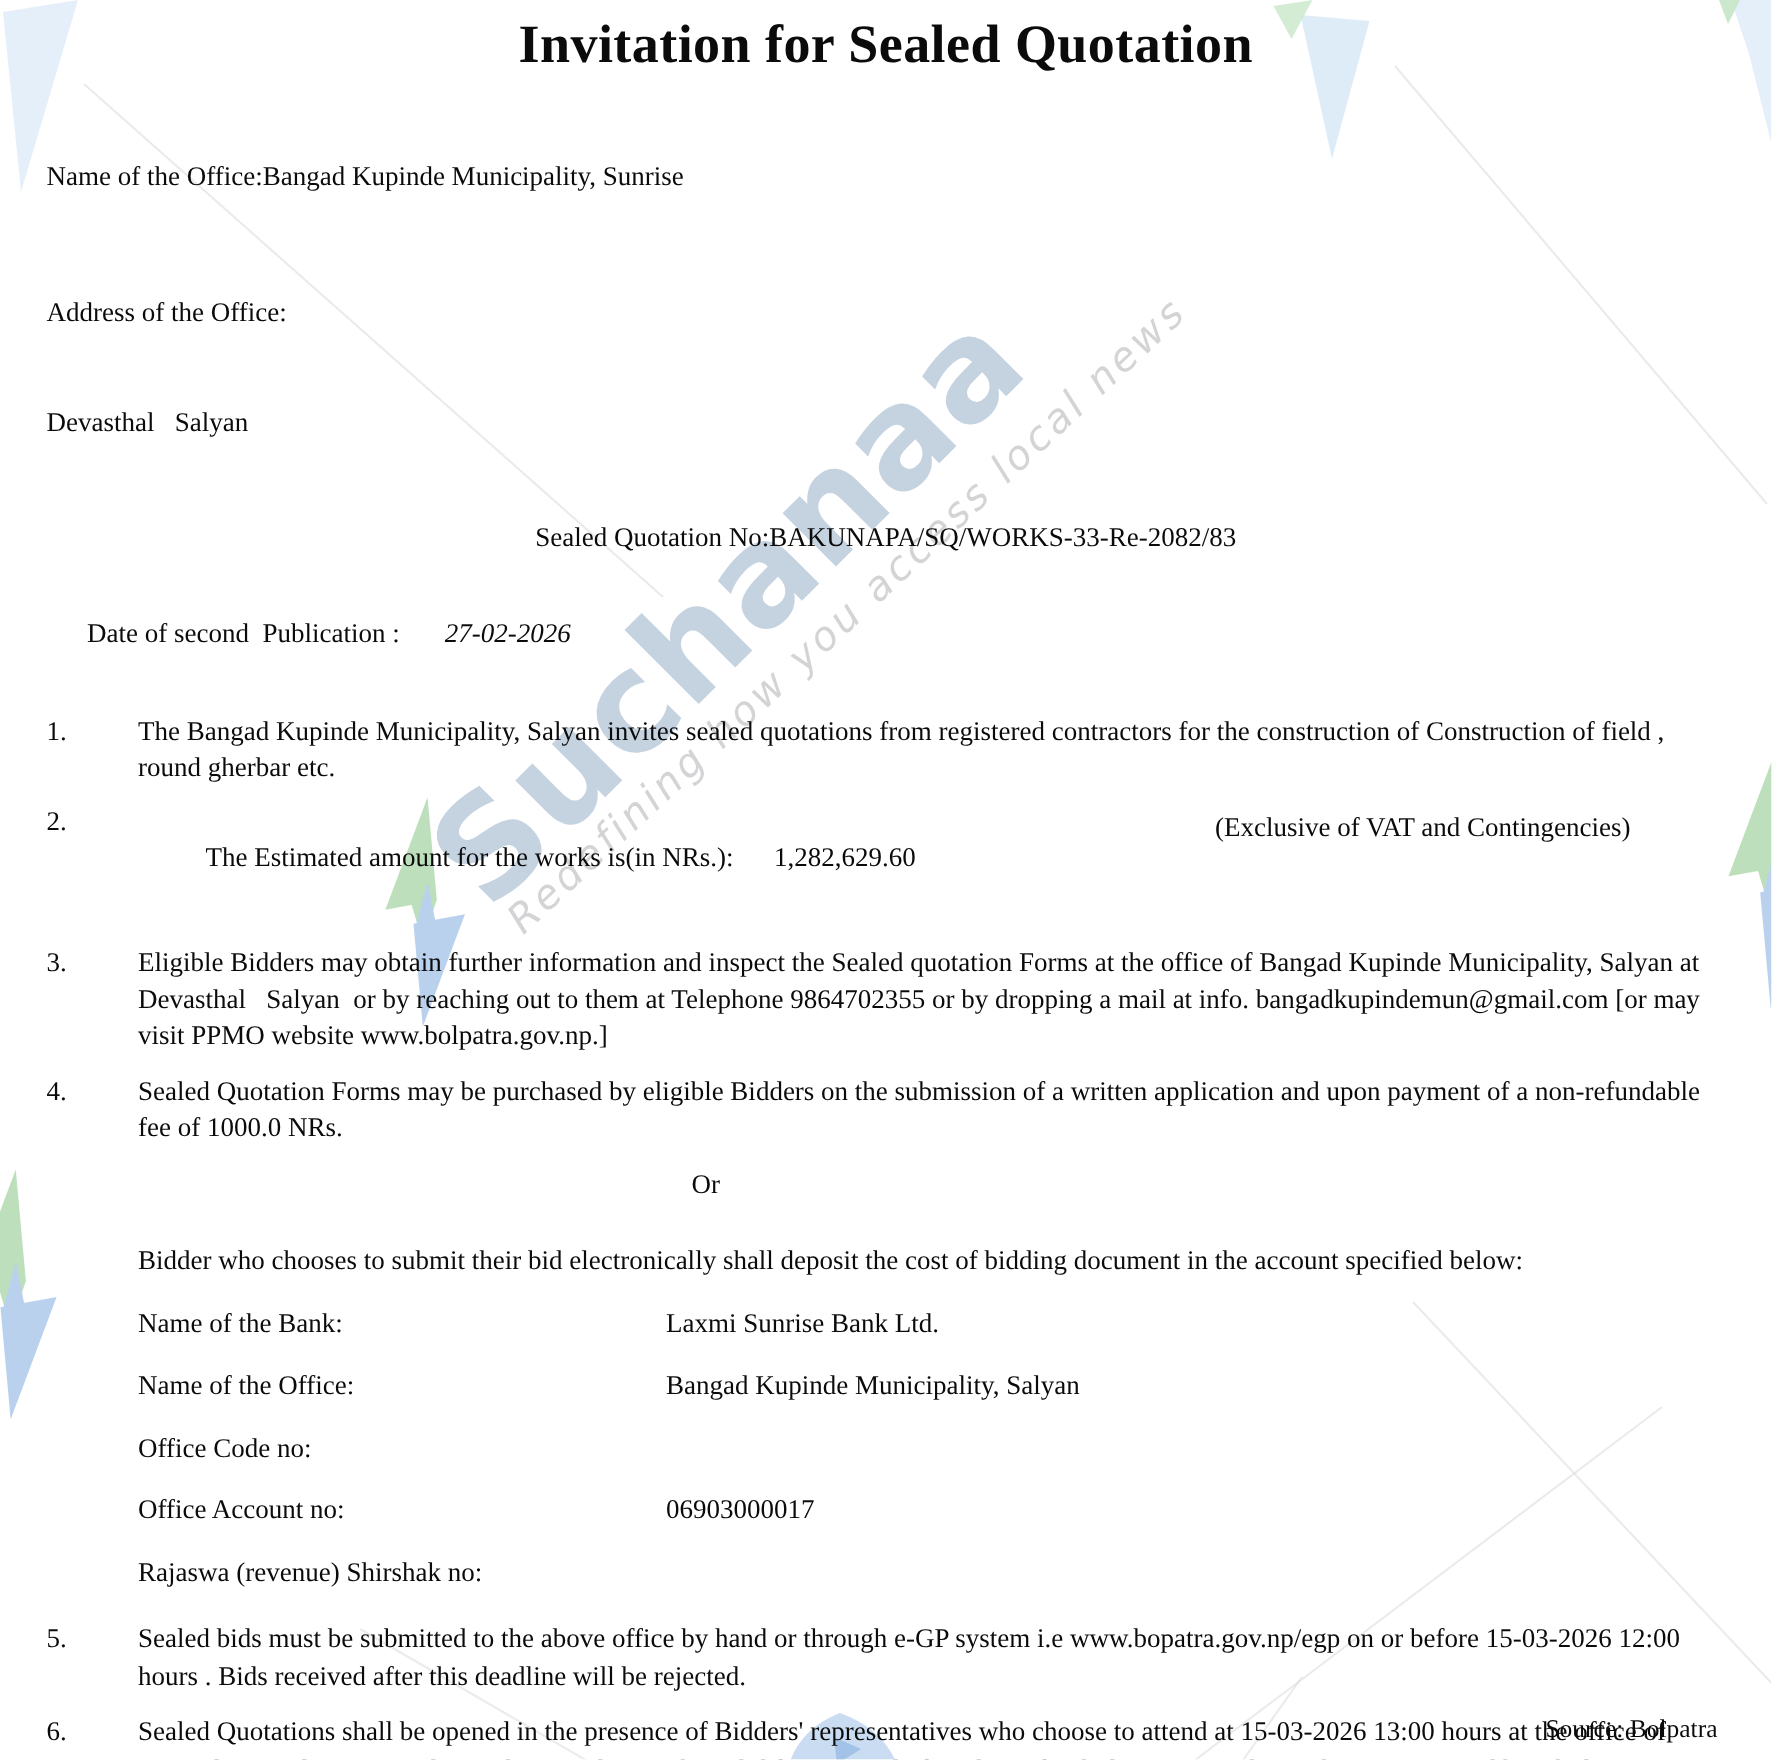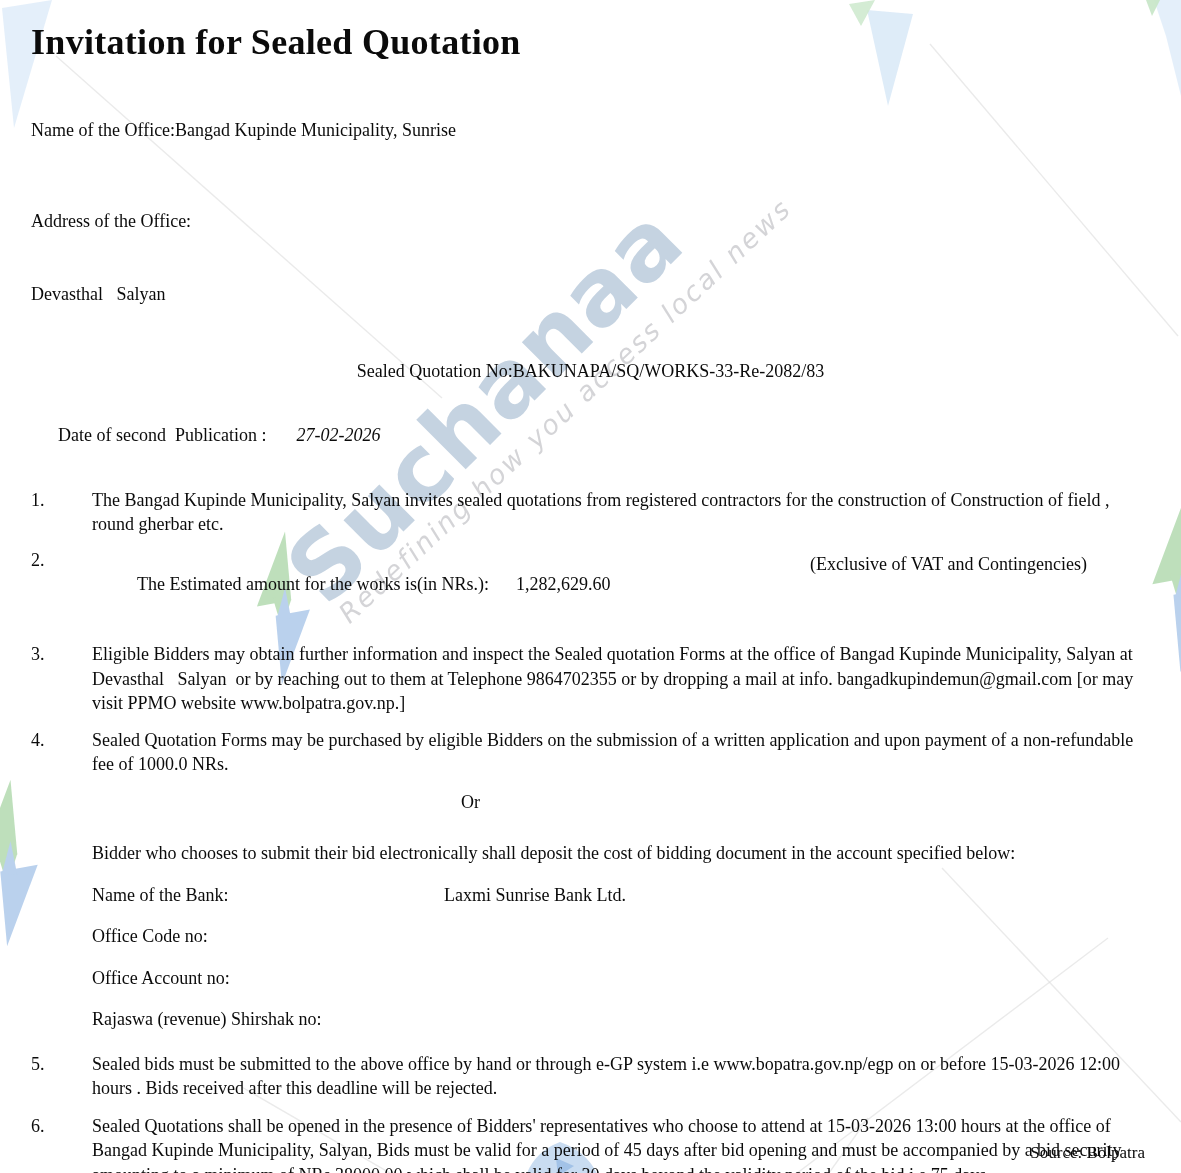--- a/index.html
+++ b/index.html
@@ -22,22 +22,22 @@
     letter-spacing:2.5px;color:rgba(152,152,160,0.42);white-space:nowrap;
   }
   .ga{fill:#aed8ab;}
   .ba{fill:#a9c6e9;}
   .corner{fill:#dcebf8;opacity:.78;}
   .sliver{fill:#c6e5c6;opacity:.9;}
   .faint{stroke:#dadada;stroke-width:1.4;opacity:.55;}
   
   .content{position:relative;z-index:2;padding:0 31px;font-size:18px;line-height:24.5px;}
   .doc-title{
-    text-align:left;font-weight:bold;font-size:36px;line-height:40px;
-    padding-top:22px;letter-spacing:.3px;
+    text-align:center;font-weight:bold;font-size:36px;line-height:40px;
+    padding-top:9px;letter-spacing:.3px;
   }
   .hdr-name{margin-top:56px;white-space:pre-wrap;}
   .hdr-address{margin-top:17px;white-space:pre-wrap;}
   .hdr-q{margin-top:3px;white-space:pre-wrap;text-align:center;}
   .hdr-date{margin-top:15px;white-space:pre-wrap;}
   .hdr-date .dval{margin-left:30px;font-style:italic;}
   .list{margin-top:16px;}
   .li{display:grid;grid-template-columns:61px 1fr;margin-top:11px;position:relative;}
   .li .no{}
   .li .body{white-space:pre-wrap;}
@@ -152,25 +152,30 @@
       <div class="or-sep">Or</div>
 
       <div class="intro">Bidder who chooses to submit their bid electronically shall deposit the cost of bidding document in the account specified below:</div>
 
       <div class="bank">
         <div class="bank-row">
           <div>Name of the Bank:</div>
           <div>Laxmi Sunrise Bank Ltd.</div>
         </div>
         <div class="bank-row">
+          <div>Name of the Office:</div>
+          <div>Bangad Kupinde Municipality, Salyan</div>
+        </div>
+        <div class="bank-row">
           <div>Office Code no:</div>
           <div></div>
         </div>
         <div class="bank-row">
           <div>Office Account no:</div>
+          <div>06903000017</div>
         </div>
         <div class="bank-row">
           <div>Rajaswa (revenue) Shirshak no:</div>
           <div></div>
         </div>
       </div>
 
       <div class="li li-5">
         <div class="no">5.</div>
         <div class="body">Sealed bids must be submitted to the above office by hand or through e-GP system i.e www.bopatra.gov.np/egp on or before 15-03-2026 12:00 hours . Bids received after this deadline will be rejected.</div>

